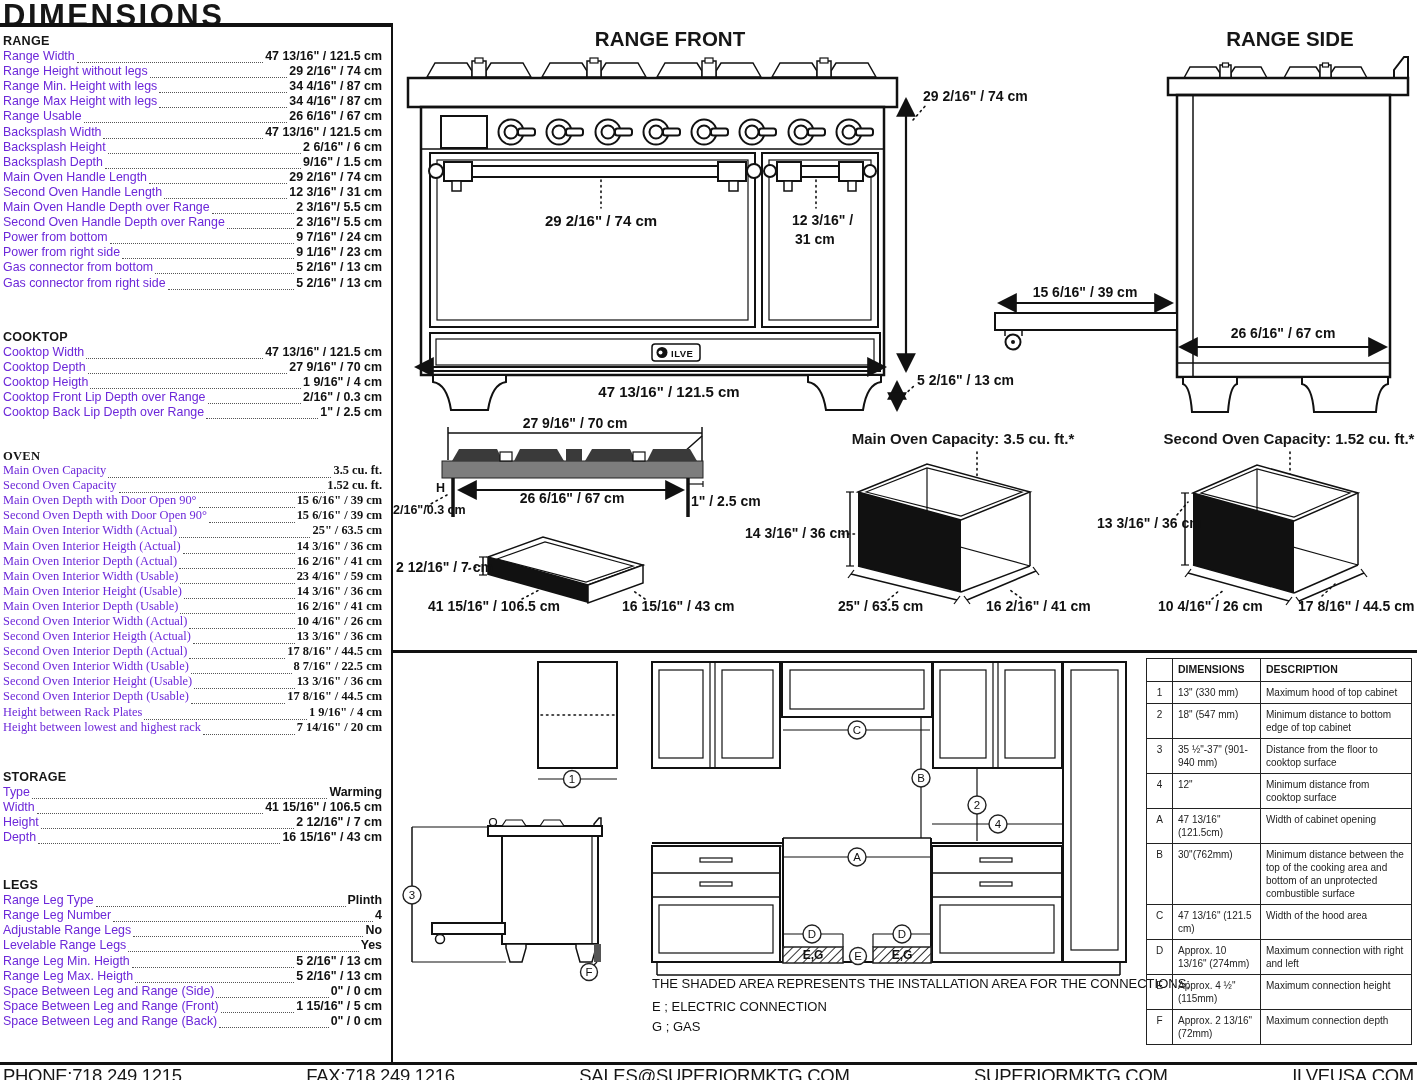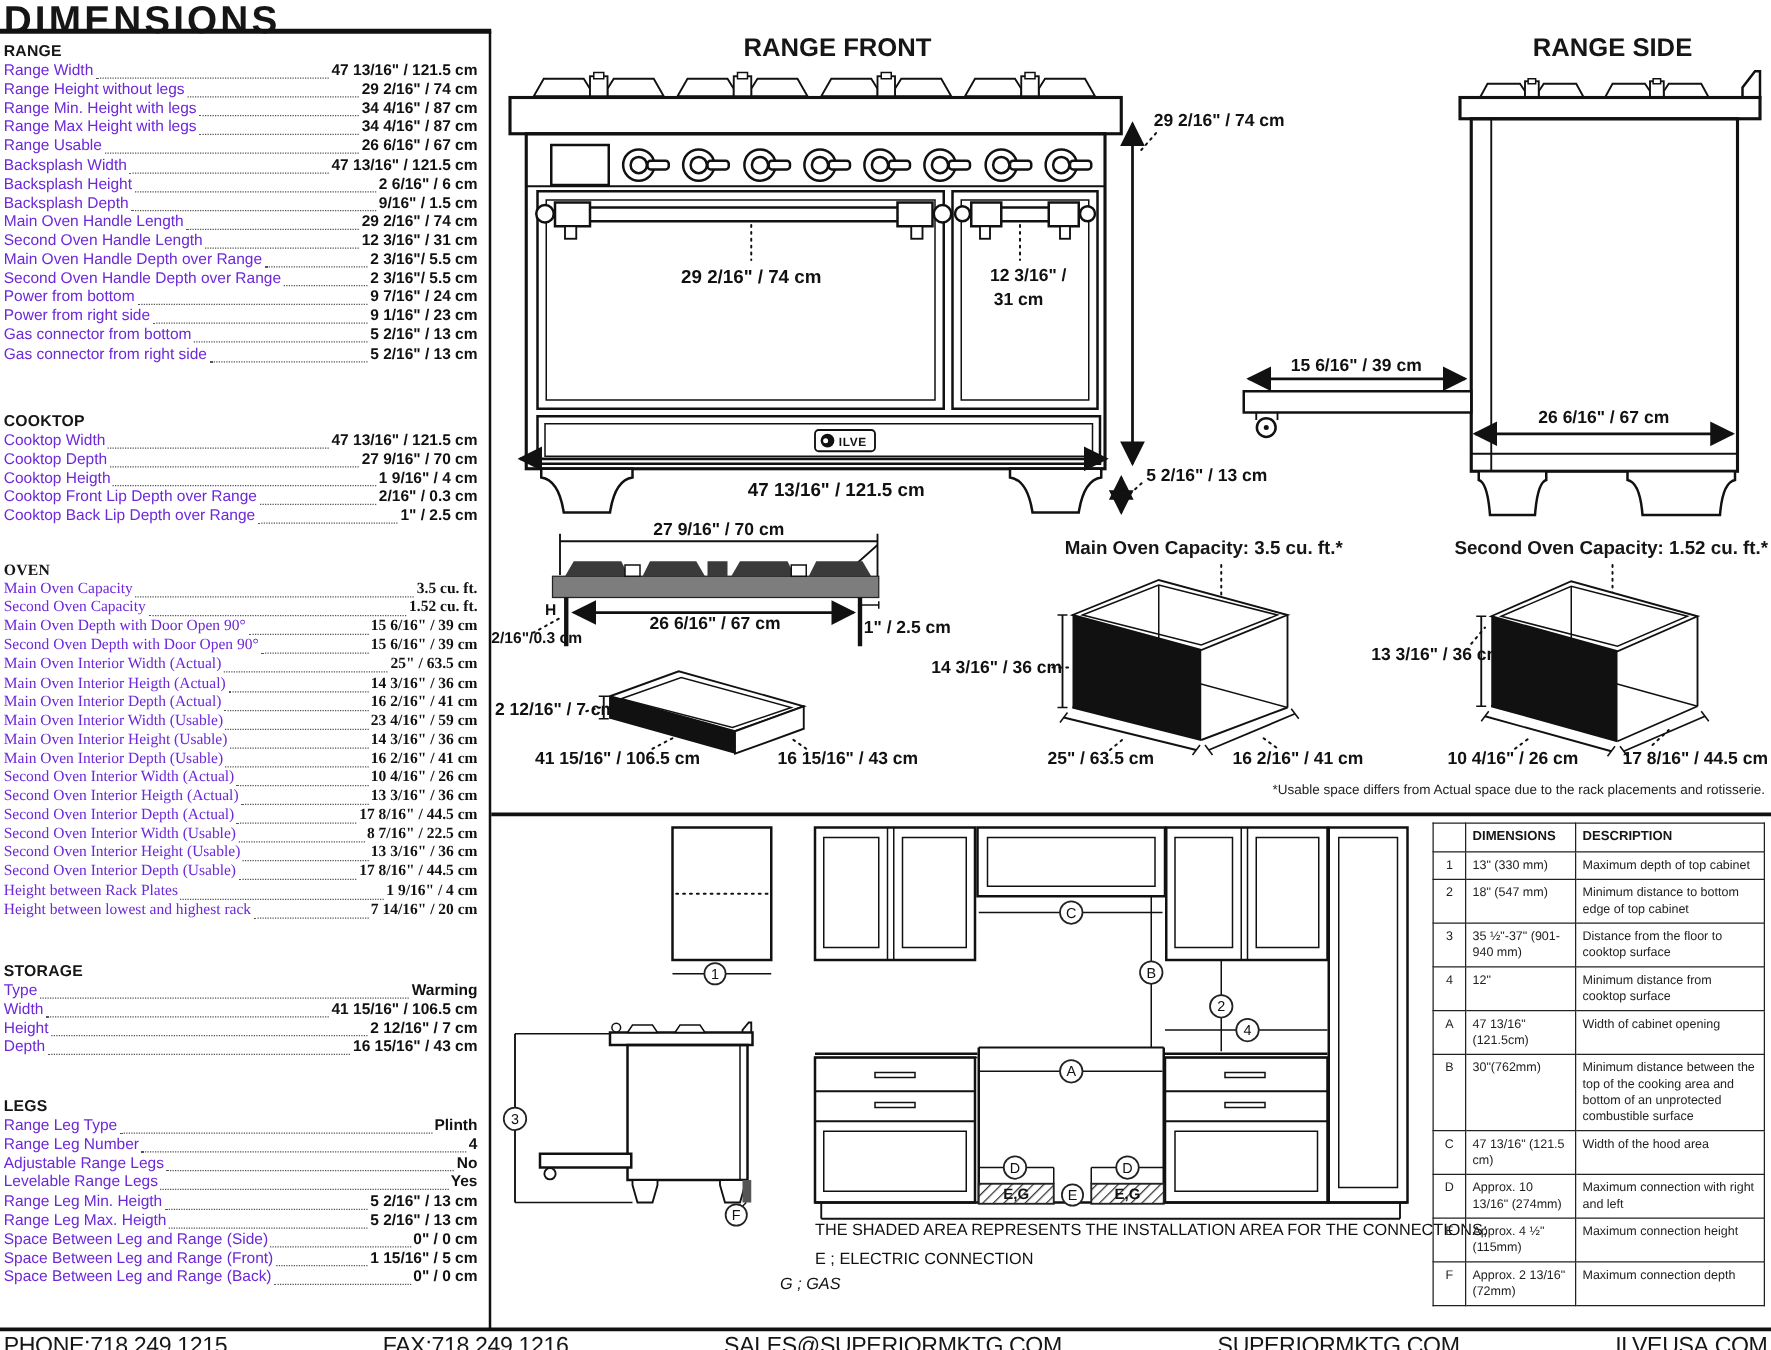--- a/index.html
+++ b/index.html
@@ -20,21 +20,21 @@
   .spec-row { display:flex; align-items:flex-end; height:15.1px; font-size:12.4px; }
   .spec-row .lbl { white-space:nowrap; color:#6d28d9; }
   .spec-row .dots { flex:1; border-bottom:1.6px dotted #555; height:11px; margin:0 2px; }
   .spec-row .val { white-space:nowrap; font-weight:bold; color:#111; }
   
   .diag-title { font-weight:bold; font-size:20.5px; text-align:center; color:#161616; }
   .cap-title { font-weight:bold; font-size:15px; text-align:center; white-space:nowrap; color:#161616; }
   #footnotes { left:600px; top:627px; width:812px; text-align:right; font-size:10.8px; line-height:11.6px; color:#222; }
   #install-note { left:652px; top:976px; font-size:13px; color:#111; }
   #legend-e { left:652px; top:999px; font-size:13px; color:#111; }
-  #legend-g { left:624px; top:1019px; font-size:13px; color:#111;font-style:italic; }
+  #legend-g { left:652px; top:1019px; font-size:13px; color:#111; }
   
   svg { position:absolute; }
   svg text { font-family:"Liberation Sans", sans-serif; fill:#111; }
   .ln { stroke:#111; fill:none; }
   .sw1 { stroke-width:1.2; } .sw15 { stroke-width:1.5; } .sw2 { stroke-width:2; } .sw25 { stroke-width:2.5; }
   .wfill { fill:#fff; stroke:#111; }
   .dim { font-size:14px; font-weight:bold; }
   .dim15 { font-size:15px; font-weight:bold; }
   .dim12 { font-size:12.5px; font-weight:bold; }
   .dot { stroke:#111; stroke-width:1.6; stroke-dasharray:1.5 4; stroke-linecap:round; fill:none; }
@@ -354,21 +354,20 @@
         </div>
       </div>
   </div>
 </div>
 
 <div class="abs diag-title" style="left:540px;top:27px;width:260px">RANGE FRONT</div>
 <div class="abs diag-title" style="left:1170px;top:27px;width:240px">RANGE SIDE</div>
 <div class="abs cap-title" style="left:828px;top:430px;width:270px">Main Oven Capacity: 3.5 cu. ft.*</div>
 <div class="abs cap-title" style="left:1163px;top:430px;width:252px">Second Oven Capacity: 1.52 cu. ft.*</div>
 <div class="abs" id="footnotes">
-  <div>*Usable space differs from Actual space due to the rack placements and rotisserie.</div>
 </div>
 
 <svg id="top-svg" style="left:391px;top:24px" width="1026" height="628" viewBox="391 24 1026 628">
   <defs>
     <marker id="arr" viewBox="0 0 10 10" refX="9" refY="5" markerWidth="9" markerHeight="9" orient="auto-start-reverse">
       <path d="M0,0 L10,5 L0,10 Z" fill="#111"></path>
     </marker>
     <g id="grate">
       <path class="wfill sw15" d="M2,19 L10,5 L42,5 L47,13 L47,19 Z"></path>
       <path class="wfill sw15" d="M106,19 L98,5 L66,5 L61,13 L61,19 Z"></path>
@@ -712,21 +711,21 @@
       <th class="key"></th>
       <th class="dimc">DIMENSIONS</th>
       <th>DESCRIPTION</th>
     </tr>
   </thead>
   <tbody>
 
       <tr>
         <td class="key">1</td>
         <td class="dimc">13" (330 mm)</td>
-        <td>Maximum depth of top cabinet</td>
+        <td>Maximum hood of top cabinet</td>
       </tr>
 
       <tr>
         <td class="key">2</td>
         <td class="dimc">18" (547 mm)</td>
         <td>Minimum distance to bottom edge of top cabinet</td>
       </tr>
 
       <tr>
         <td class="key">3</td>

